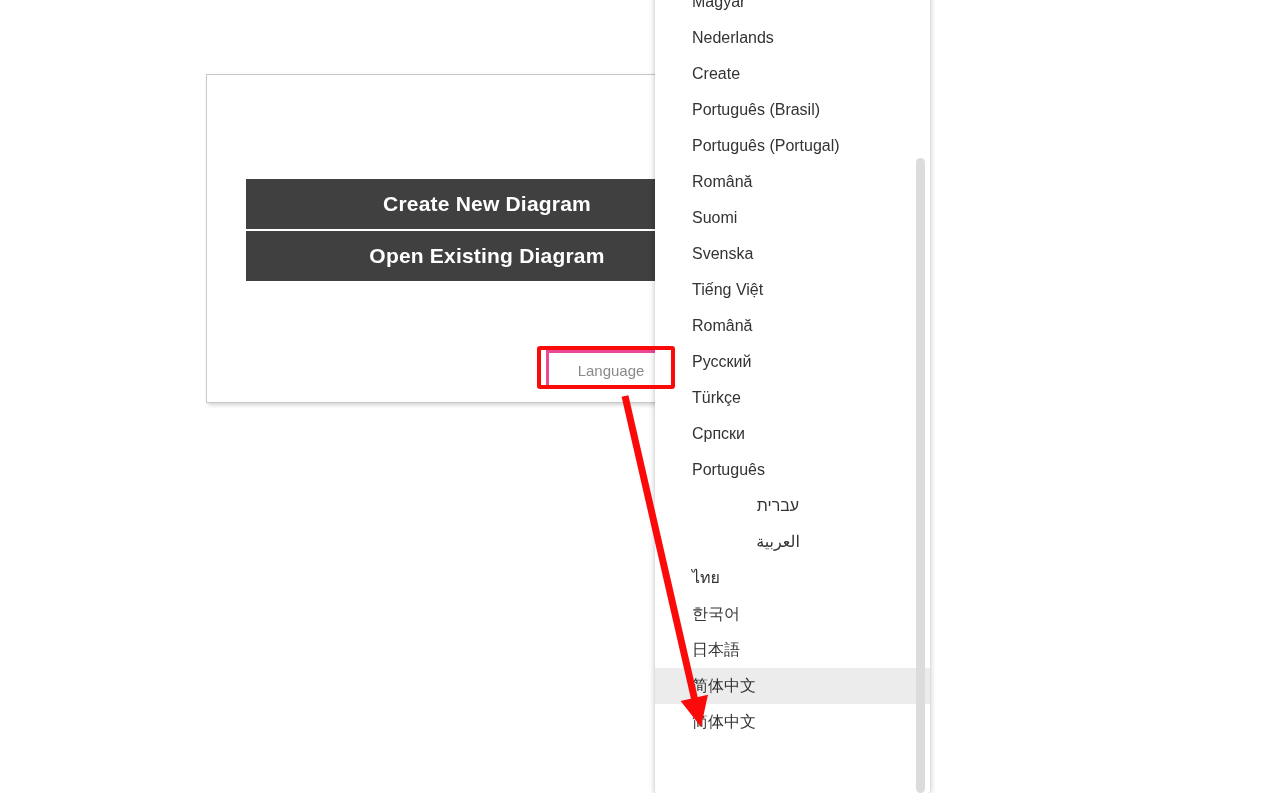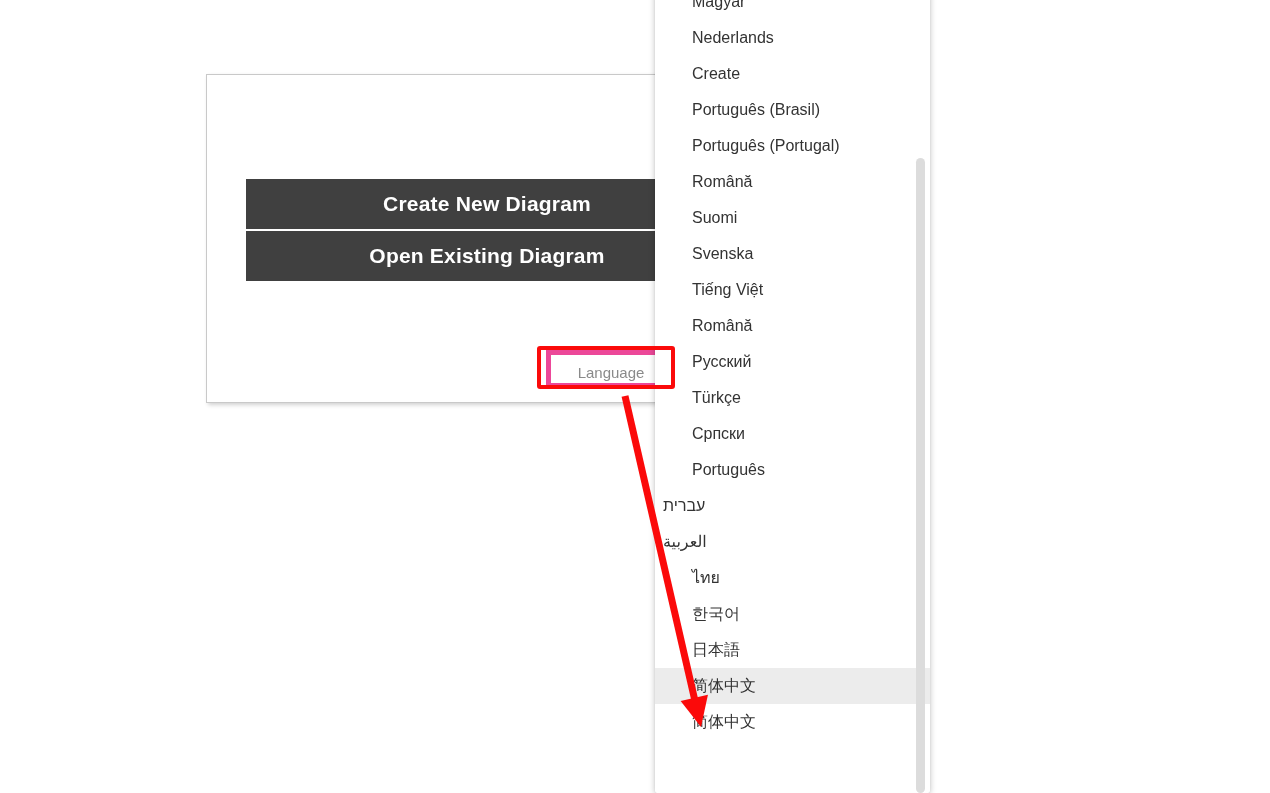--- a/index.html
+++ b/index.html
@@ -47,21 +47,21 @@
     padding: 0;
   }
   .big-btn.create { top: 104px; }
   .big-btn.open   { top: 156px; }
 
   .lang-btn {
     position: absolute;
     left: 339px; top: 275px;
     width: 130px; height: 38px;
     background: #ffffff;
-    border: 5px solid #ec4899;
+    border: 3px solid #ec4899;
     color: #8a8a8a;
     font-family: "Liberation Sans", sans-serif;
     font-size: 15px;
     line-height: 36px;
     text-align: center;
     cursor: pointer;
     padding: 0;
   }
 
   
@@ -111,21 +111,21 @@
     color: #333333;
     white-space: nowrap;
     cursor: pointer;
     background: transparent;
   }
   .lang-item.selected {
     background: #ececec;
   }
   .lang-item.rtl {
     direction: rtl;
-    text-align: left;
+    text-align: center;
     padding-right: 37px;
     padding-left: 8px;
   }
 
   .dd-scrollbar-track {
     position: absolute;
     right: 5px; top: 0;
     width: 12px; height: 801px;
     background: transparent;
     z-index: 45;

